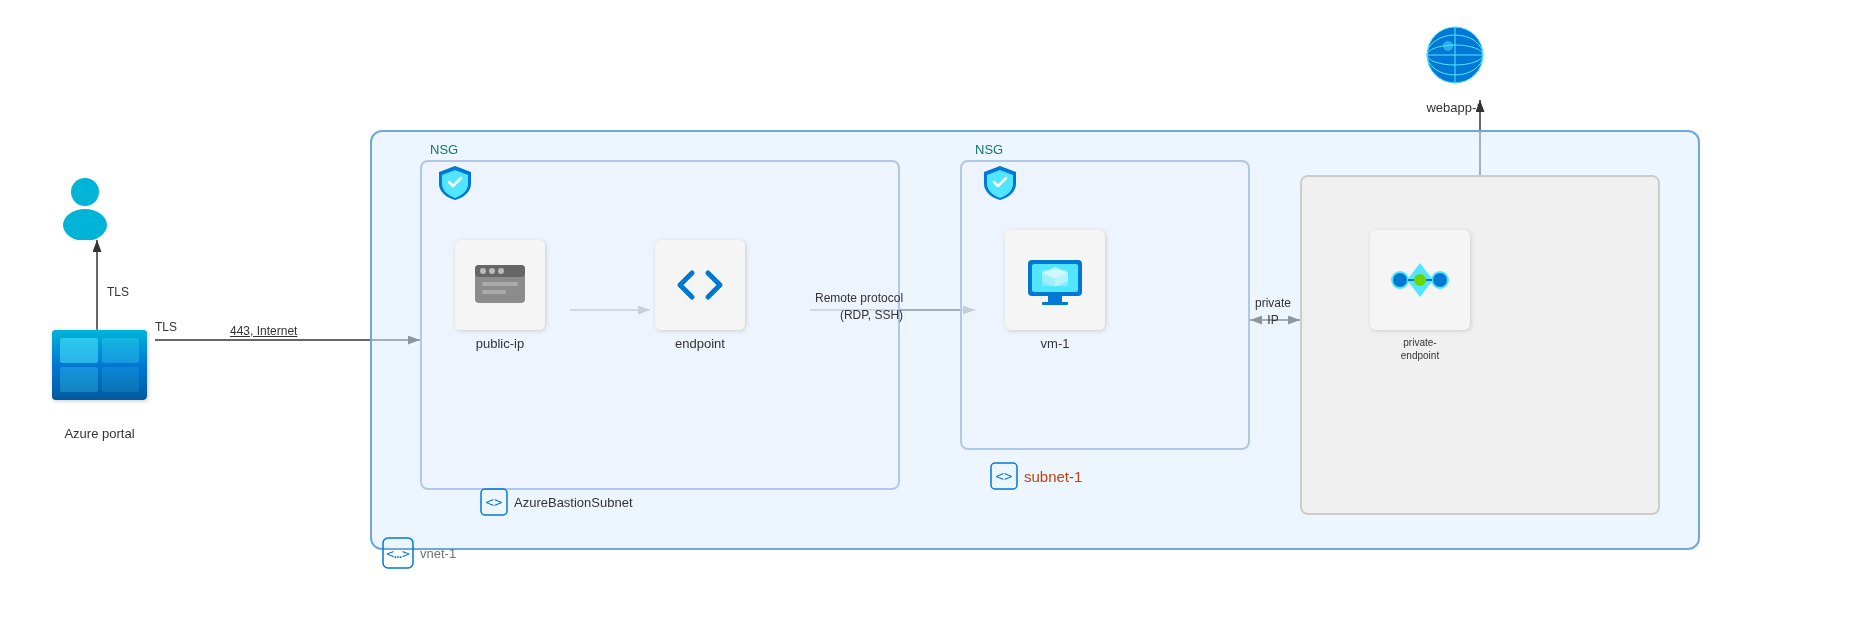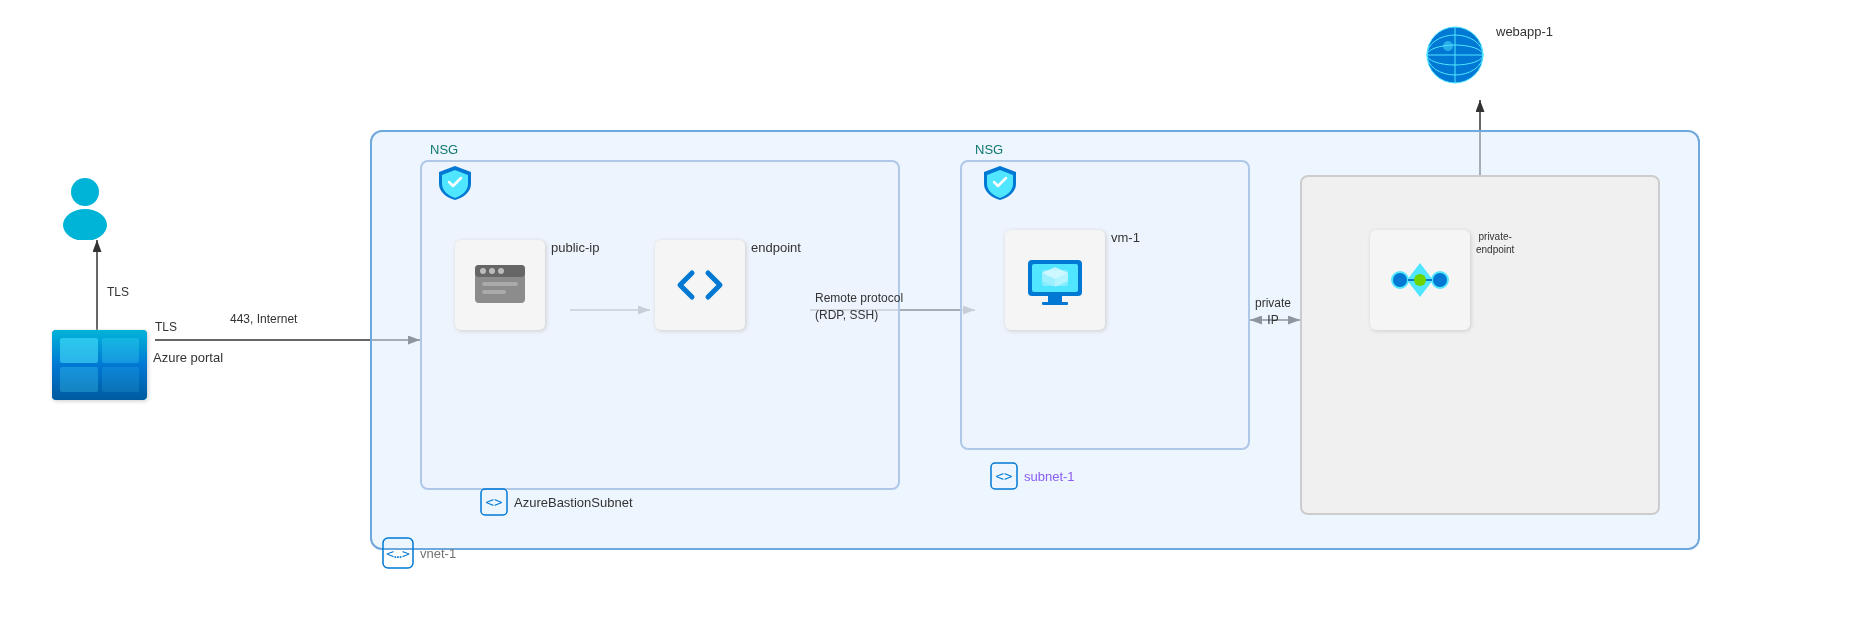--- a/index.html
+++ b/index.html
@@ -63,21 +63,22 @@
       height: 340px;
       border: 2px solid #ccc;
       border-radius: 8px;
       background: #f0f0f0;
     }
 
     
     .icon-box {
       position: absolute;
       display: flex;
-      flex-direction: row;
+      flex-direction: column;
+      align-items: center;
       gap: 6px;
     }
 
     .icon-bg {
       width: 90px;
       height: 90px;
       background: #f5f5f5;
       border-radius: 6px;
       display: flex;
       align-items: center;
@@ -204,21 +205,21 @@
         <div style="background:#50e6ff22; border-radius:2px;"></div>
       </div>
     </div>
     <span style="font-size:13px; color:#333; margin-top:20px;">Azure portal</span>
   </div>
 
   <div class="arrow-label" style="left:155px; top:320px;">
     <span>TLS</span>
   </div>
 
-  <div class="arrow-label" style="left:230px; top:312px;">
+  <div class="arrow-label" style="left:230px; top:324px;text-decoration:underline;">
     <span>443, Internet</span>
   </div>
 
   <div class="icon-box" style="left:455px; top:240px;">
     <div class="icon-bg">
 
       <svg width="60" height="60" viewBox="0 0 60 60">
         <rect x="5" y="10" width="50" height="38" rx="4" fill="#8c8c8c"></rect>
         <rect x="5" y="10" width="50" height="12" rx="4" fill="#666"></rect>
         <rect x="12" y="27" width="36" height="4" rx="2" fill="#aaa"></rect>
@@ -237,21 +238,21 @@
       <svg width="60" height="60" viewBox="0 0 60 60">
 
         <polyline points="22,18 10,30 22,42" stroke="#0078d4" stroke-width="5" fill="none" stroke-linecap="round" stroke-linejoin="round"></polyline>
 
         <polyline points="38,18 50,30 38,42" stroke="#0078d4" stroke-width="5" fill="none" stroke-linecap="round" stroke-linejoin="round"></polyline>
       </svg>
     </div>
     <span style="font-size:13px; color:#333;">endpoint</span>
   </div>
 
-  <div class="arrow-label" style="left:815px; top:290px; text-align:left; line-height:1.4;">
+  <div class="arrow-label" style="left:815px; top:290px; text-align:right; line-height:1.4;">
     Remote protocol<br>(RDP, SSH)
   </div>
 
   <div class="icon-box" style="left:1005px; top:230px;">
     <div class="icon-bg" style="width:100px; height:100px;">
 
       <svg width="70" height="70" viewBox="0 0 70 70">
 
         <rect x="8" y="15" width="54" height="36" rx="4" fill="#0078d4"></rect>
         <rect x="12" y="19" width="46" height="28" rx="2" fill="#50e6ff"></rect>
@@ -315,21 +316,21 @@
       <text x="14" y="19" text-anchor="middle" font-size="14" fill="#0078d4" font-family="monospace">&lt;&gt;</text>
     </svg>
     <span style="font-size:13px; color:#333;">AzureBastionSubnet</span>
   </div>
 
   <div style="position:absolute; left:990px; top:462px; display:flex; align-items:center; gap:6px;">
     <svg width="28" height="28" viewBox="0 0 28 28">
       <rect x="1" y="1" width="26" height="26" rx="4" fill="none" stroke="#0078d4" stroke-width="1.5"></rect>
       <text x="14" y="19" text-anchor="middle" font-size="14" fill="#0078d4" font-family="monospace">&lt;&gt;</text>
     </svg>
-    <span style="font-size:13px; color:#8b5cf6;">subnet-1</span>
+    <span style="font-size:15px; color:#c2410c;">subnet-1</span>
   </div>
 
   <div style="position:absolute; left:382px; top:537px; display:flex; align-items:center; gap:6px;">
 
     <svg width="32" height="32" viewBox="0 0 32 32">
       <rect x="1" y="1" width="30" height="30" rx="5" fill="none" stroke="#0078d4" stroke-width="1.5"></rect>
       <text x="16" y="21" text-anchor="middle" font-size="13" fill="#0078d4" font-family="monospace">&lt;…&gt;</text>
     </svg>
     <span style="font-size:13px; color:#737373;">vnet-1</span>
   </div>

